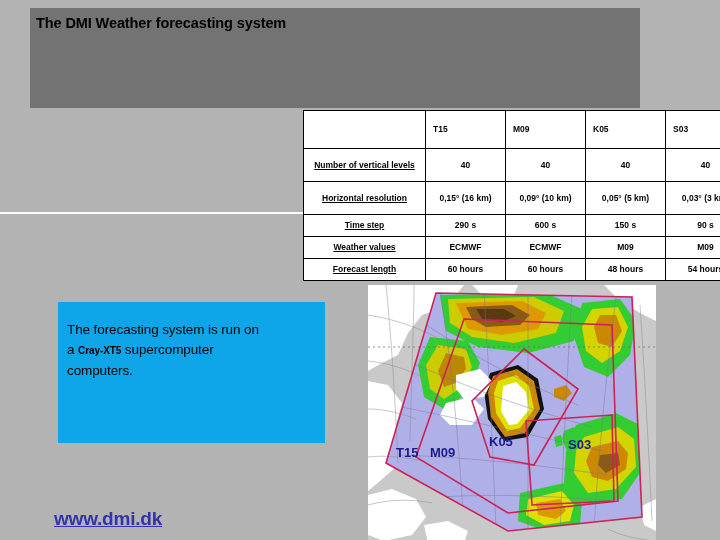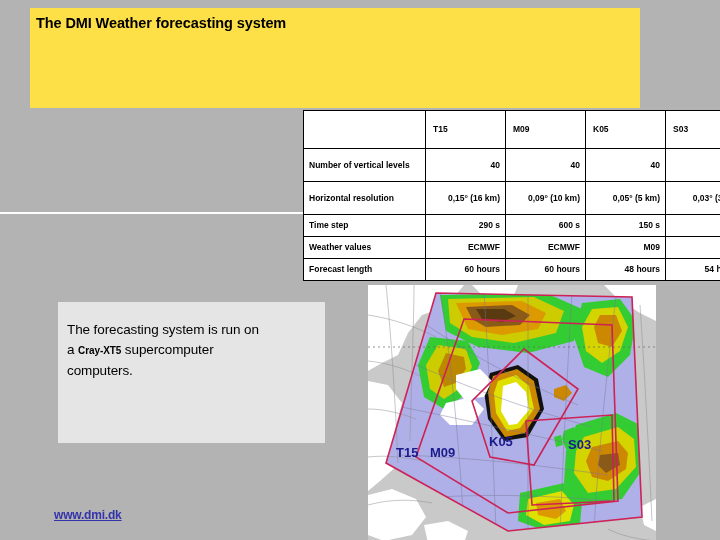--- a/index.html
+++ b/index.html
@@ -26,21 +26,21 @@
     background: #ffffff;
   }
 
   
   .header-panel {
     position: absolute;
     left: 30px;
     top: 8px;
     width: 610px;
     height: 100px;
-    background: #fde047;
+    background: #737373;
     box-sizing: border-box;
     padding: 6px 19px 4px 6px;
   }
   .header-title {
     font-size: 14.5px;
     font-weight: bold;
     line-height: 19px;
     letter-spacing: -0.1px;
     white-space: nowrap;
   }
@@ -66,64 +66,65 @@
     font-size: 8.5px;
     font-weight: bold;
     font-family: "Liberation Sans", sans-serif;
     padding: 3px 5px;
     line-height: 11px;
     vertical-align: middle;
     background: #ffffff;
   }
   .spec-table .col-label {
     width: 111px;
-    text-align: left;
+    text-align: center;
+    text-decoration: underline;
   }
   .spec-table .col-val {
     width: 67px;
-    text-align: right;
+    text-align: center;
   }
   .spec-table tr.head-row td {
     height: 31px;
     vertical-align: middle;
   }
   .spec-table tr.head-row td.col-val {
     text-align: left;
     padding-left: 7px;
   }
   .spec-table tr.two-line td { height: 26px; }
   .spec-table tr.one-line td { height: 15px; }
 
   
   .note-panel {
     position: absolute;
     left: 58px;
     top: 302px;
     width: 267px;
     height: 141px;
-    background: #e5e5e5;
+    background: #0ea5e9;
     box-sizing: border-box;
     padding: 18px 8px 6px 9px;
   }
   .note-line {
     font-size: 13.5px;
     line-height: 20px;
     letter-spacing: -0.1px;
   }
   .note-strong {
     font-weight: bold;
     font-size: 10px;
   }
 
   
   .url-link {
     position: absolute;
     left: 54px;
     top: 508px;
-    font-size: 12px;
+    font-size: 19px;
     font-weight: bold;
     color: #3333aa;
     text-decoration: underline;
     letter-spacing: -0.2px;
     cursor: pointer;
   }
 
   
   .map-figure {
     position: absolute;

